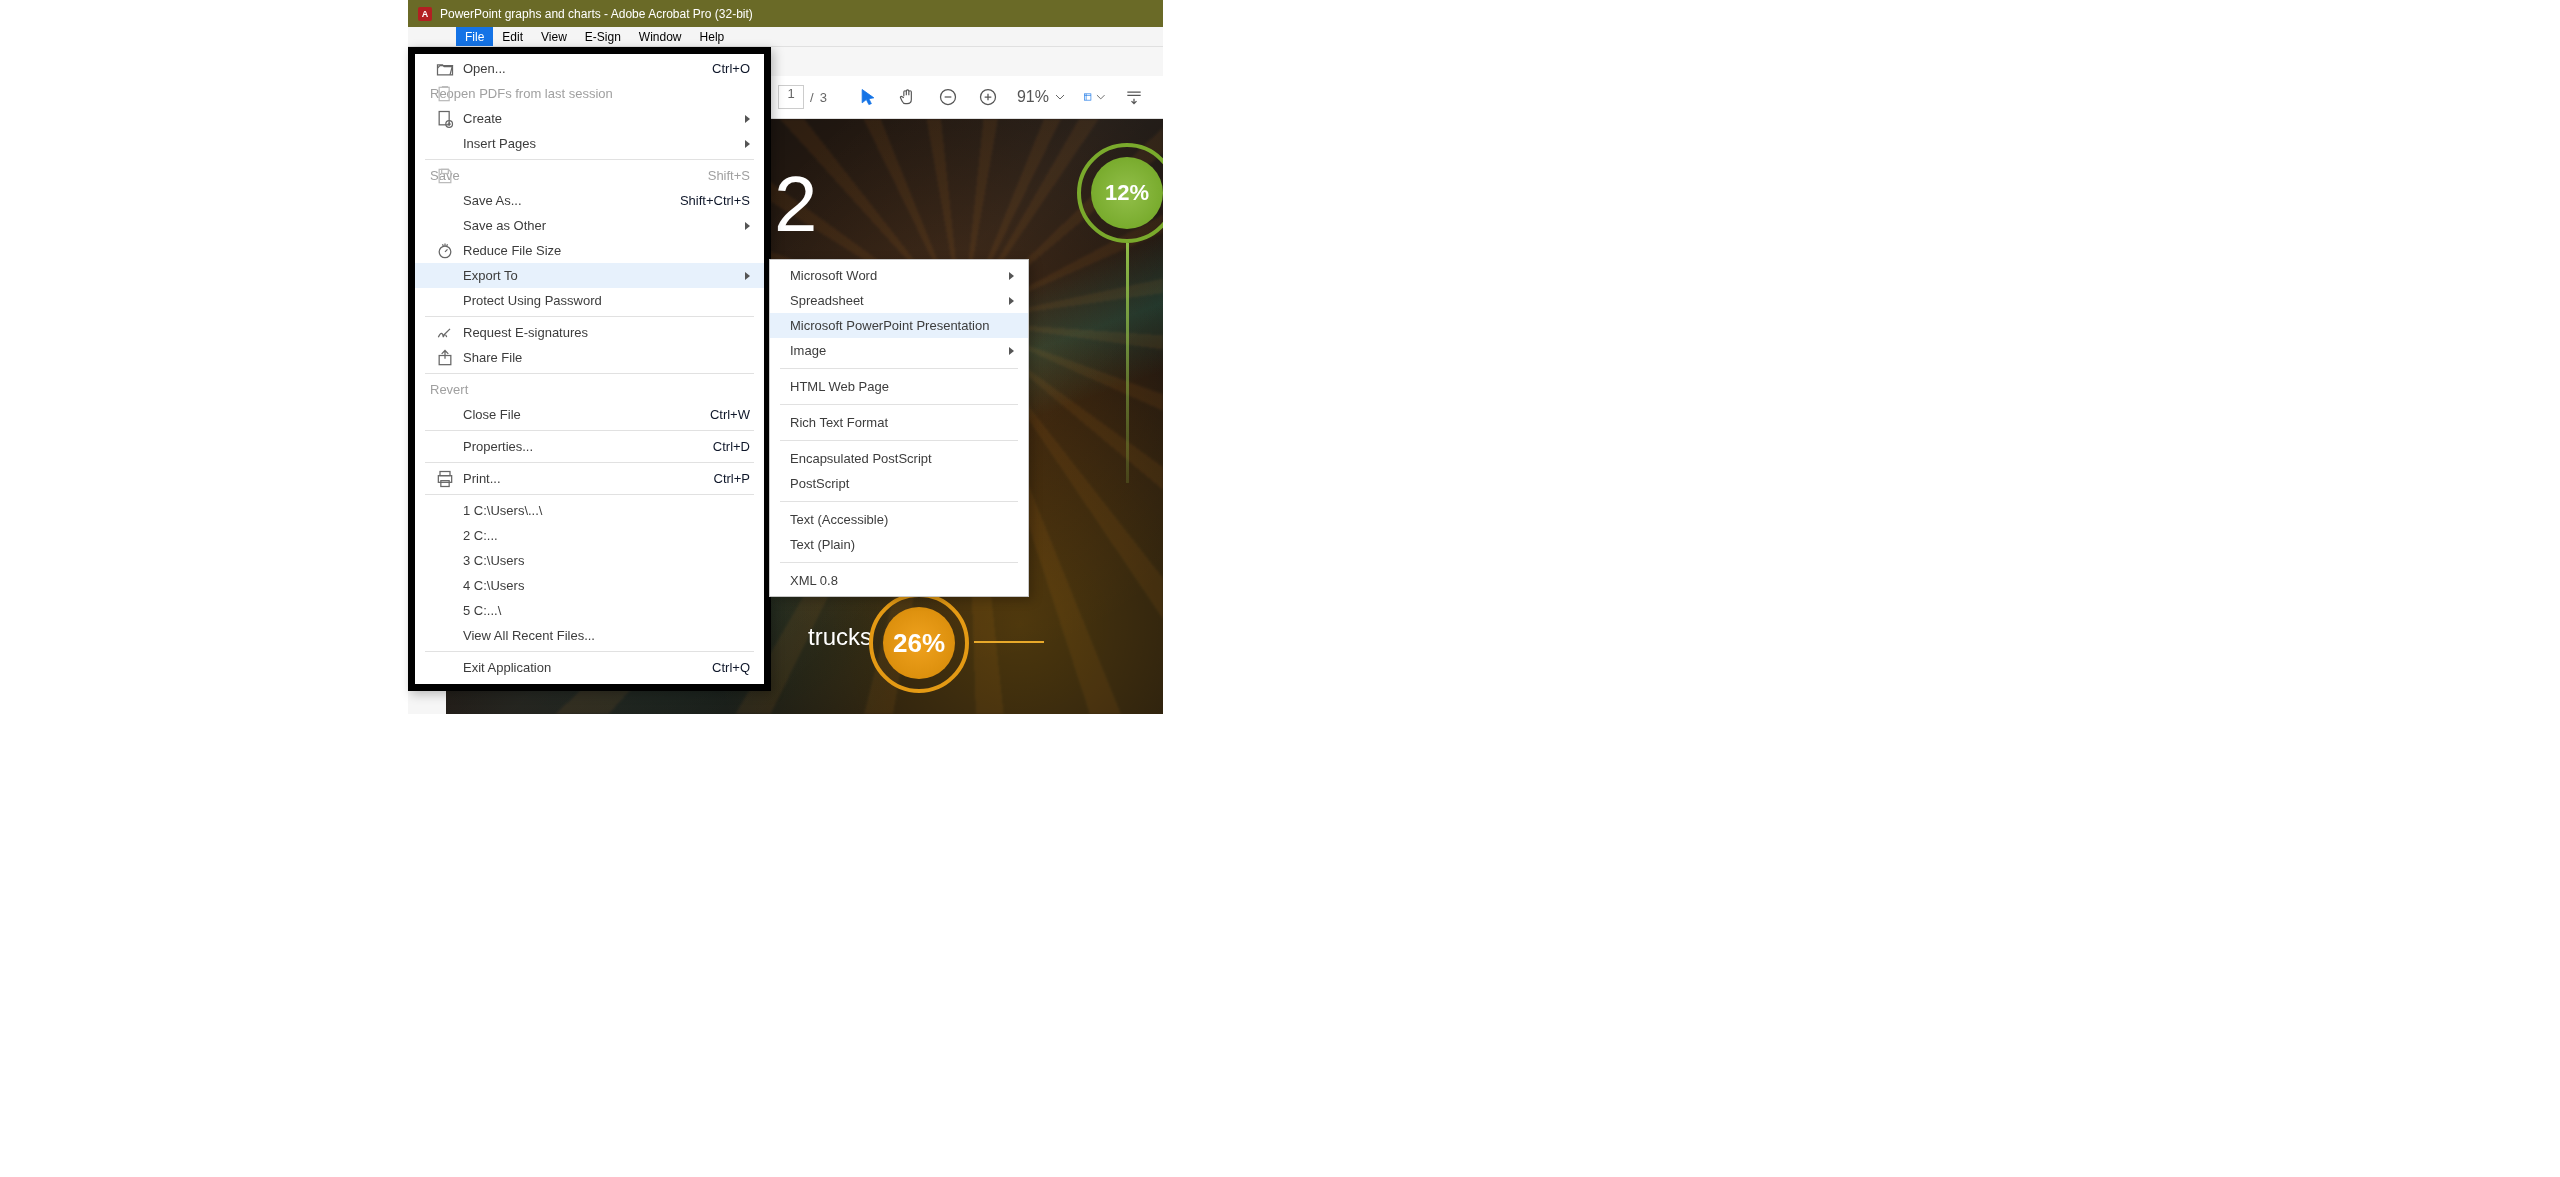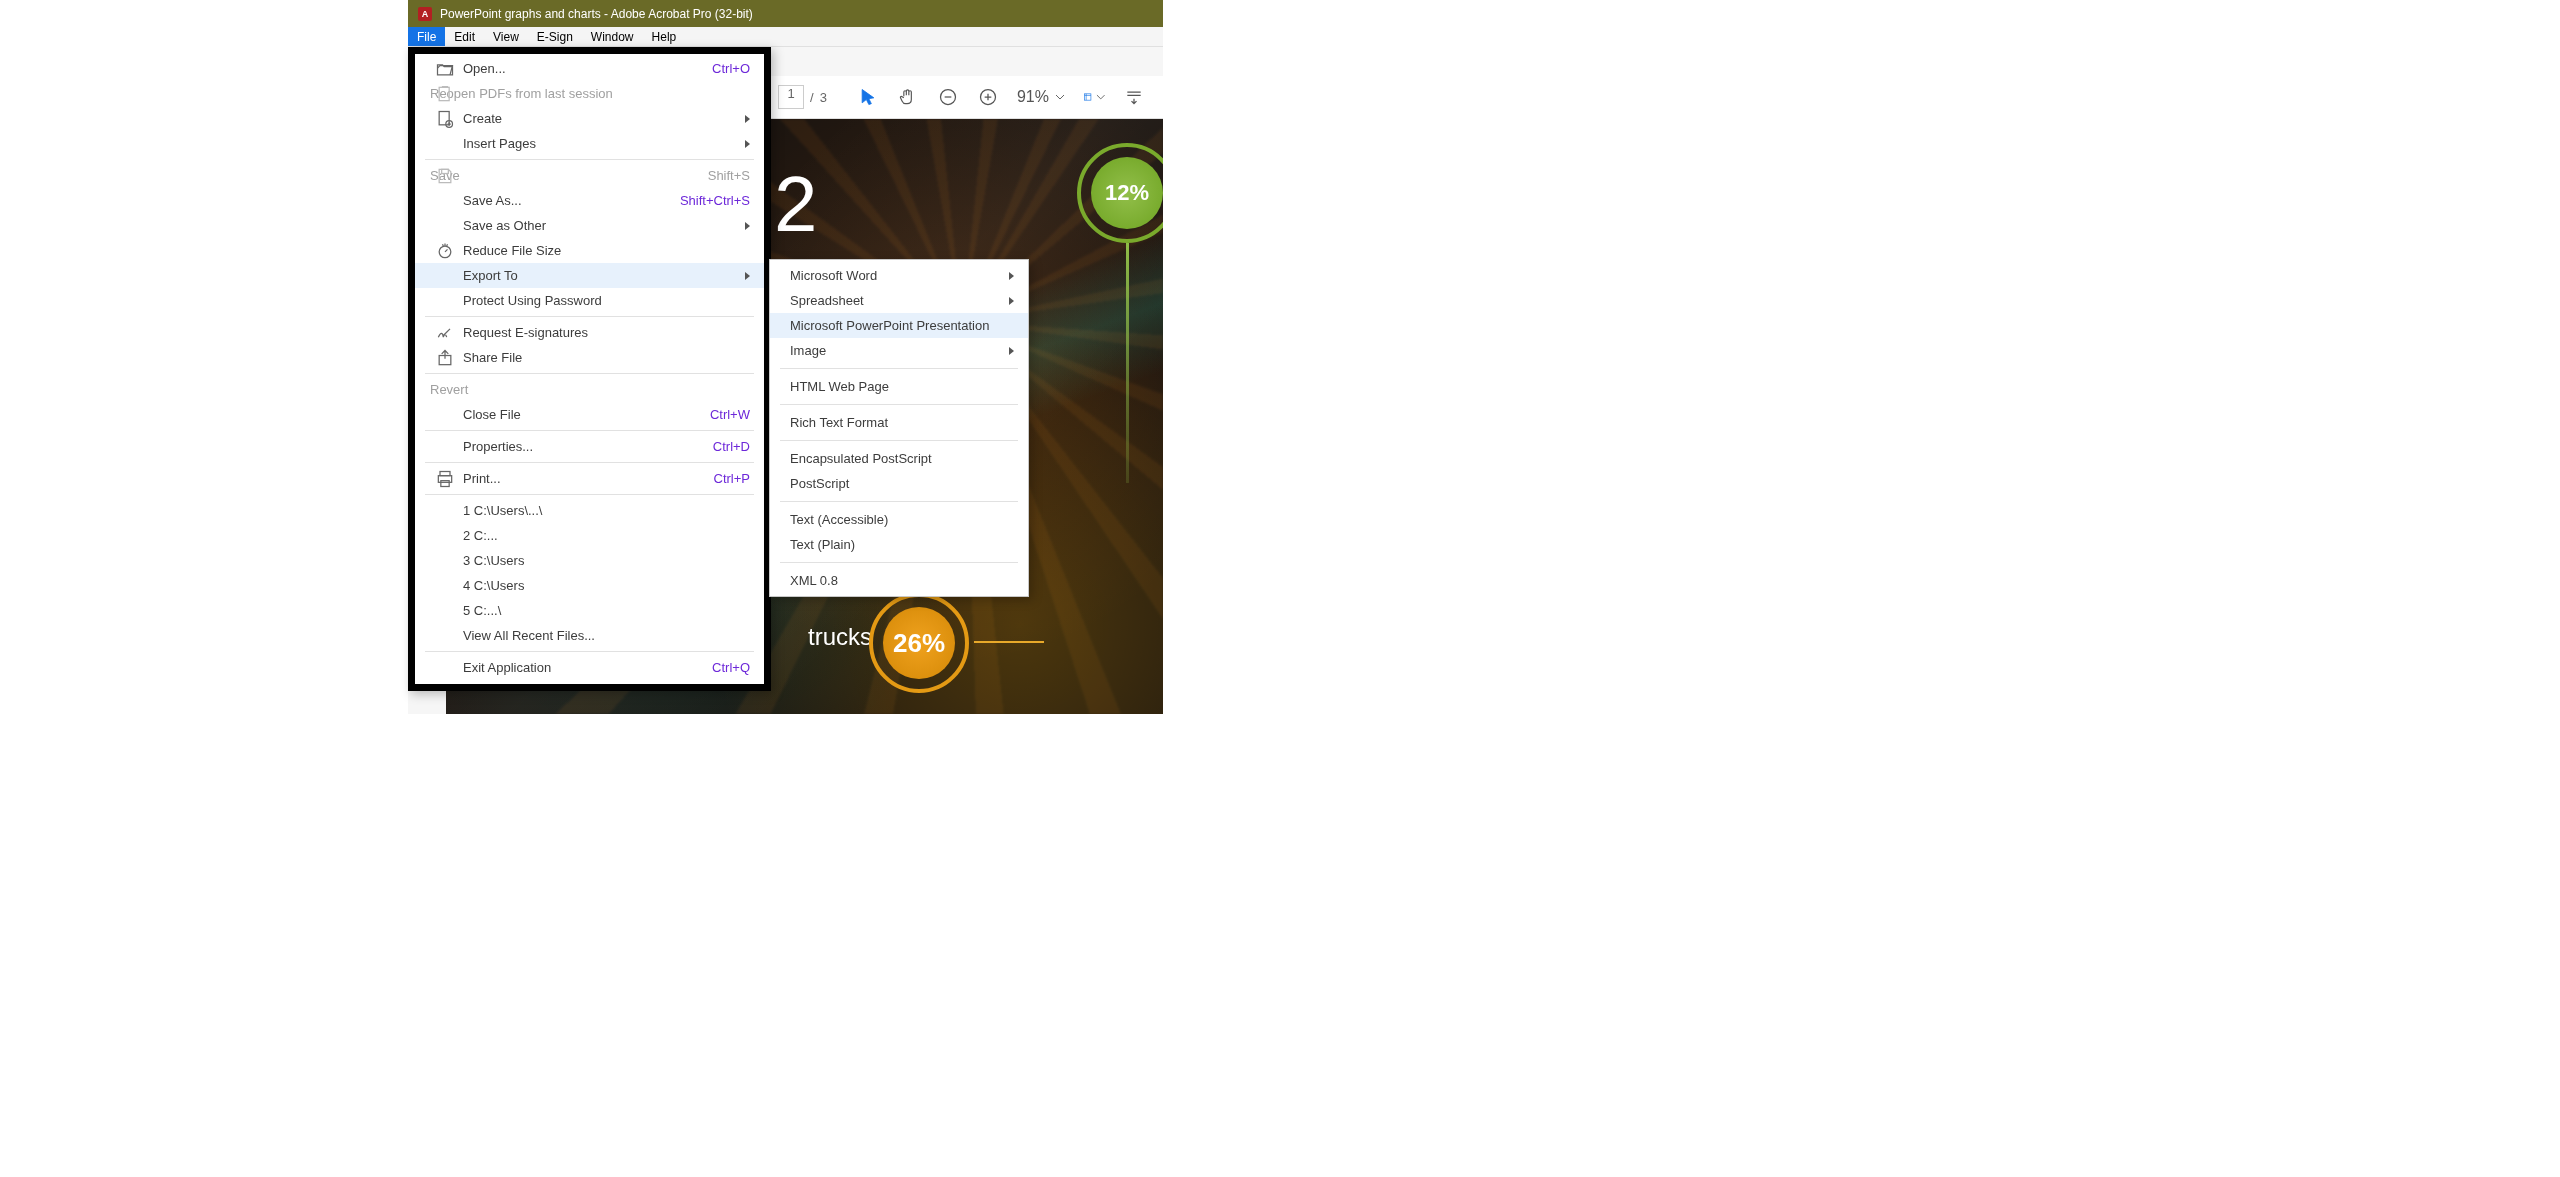--- a/index.html
+++ b/index.html
@@ -51,20 +51,21 @@
 }
 .menubar .menuitem {
   padding: 0 9px;
   display: flex;
   align-items: center;
   cursor: default;
 }
 .menubar .menuitem.active {
   background: #1473e6;
   color: #fff;
+  margin-left: 48px;
 }
 .toolbar {
   position: absolute;
   top: 76px;
   left: 0;
   right: 0;
   height: 43px;
   background: #fff;
   border-bottom: 1px solid #e0e0e0;
   display: flex;
@@ -233,21 +234,21 @@
 }
 .dd-row.disabled { color: #a0a0a0; padding-left: 15px; }
 .dd-row.highlight { background: #e7f1fc; }
 .dd-icon {
   position: absolute;
   left: 20px;
   width: 20px;
   height: 20px;
   color: #666;
 }
-.dd-row .shortcut { margin-left: auto; color: #6d28d9; }
+.dd-row .shortcut { margin-left: auto; color: #0f172a; }
 .dd-row.disabled .shortcut { color:#a0a0a0; }
 .dd-sep {
   height: 1px;
   margin: 3px 10px;
   background: #e1e1e1;
 }
 .dd-arrow {
   margin-left: auto;
   width: 0; height: 0;
   border-top: 4px solid transparent;

